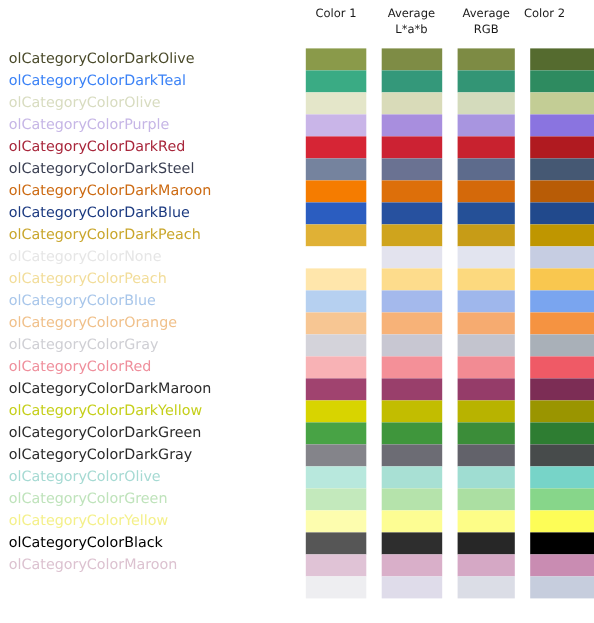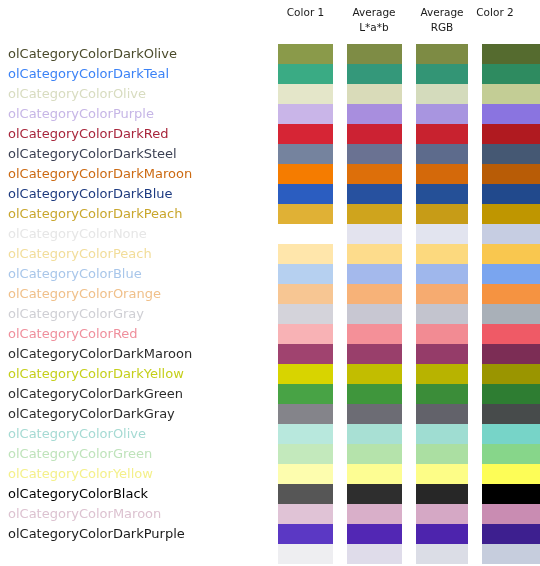--- a/index.html
+++ b/index.html
@@ -262,27 +262,20 @@
         <div class="sw c4" style="background: rgb(0, 0, 0);"></div>
       </div>
       <div class="row">
         <div class="row-label" style="color: rgb(220, 194, 208);">olCategoryColorMaroon</div>
         <div class="sw c1" style="background: rgb(224, 195, 214);"></div>
         <div class="sw c2" style="background: rgb(217, 175, 201);"></div>
         <div class="sw c3" style="background: rgb(213, 168, 197);"></div>
         <div class="sw c4" style="background: rgb(201, 140, 178);"></div>
       </div>
       <div class="row">
-        <div class="row-label" style="color: rgb(26, 26, 26);">olCategoryColorDarkPurple</div>
-        <div class="sw c1" style="background: rgb(91, 56, 196);"></div>
-        <div class="sw c2" style="background: rgb(82, 39, 180);"></div>
-        <div class="sw c3" style="background: rgb(77, 36, 173);"></div>
-        <div class="sw c4" style="background: rgb(61, 31, 143);"></div>
-      </div>
-      <div class="row">
         <div class="sw c1" style="background: rgb(238, 238, 241);"></div>
         <div class="sw c2" style="background: rgb(223, 220, 234);"></div>
         <div class="sw c3" style="background: rgb(219, 221, 230);"></div>
         <div class="sw c4" style="background: rgb(198, 205, 221);"></div>
       </div>
     </div>
 
 </div>
 
 </body></html>

